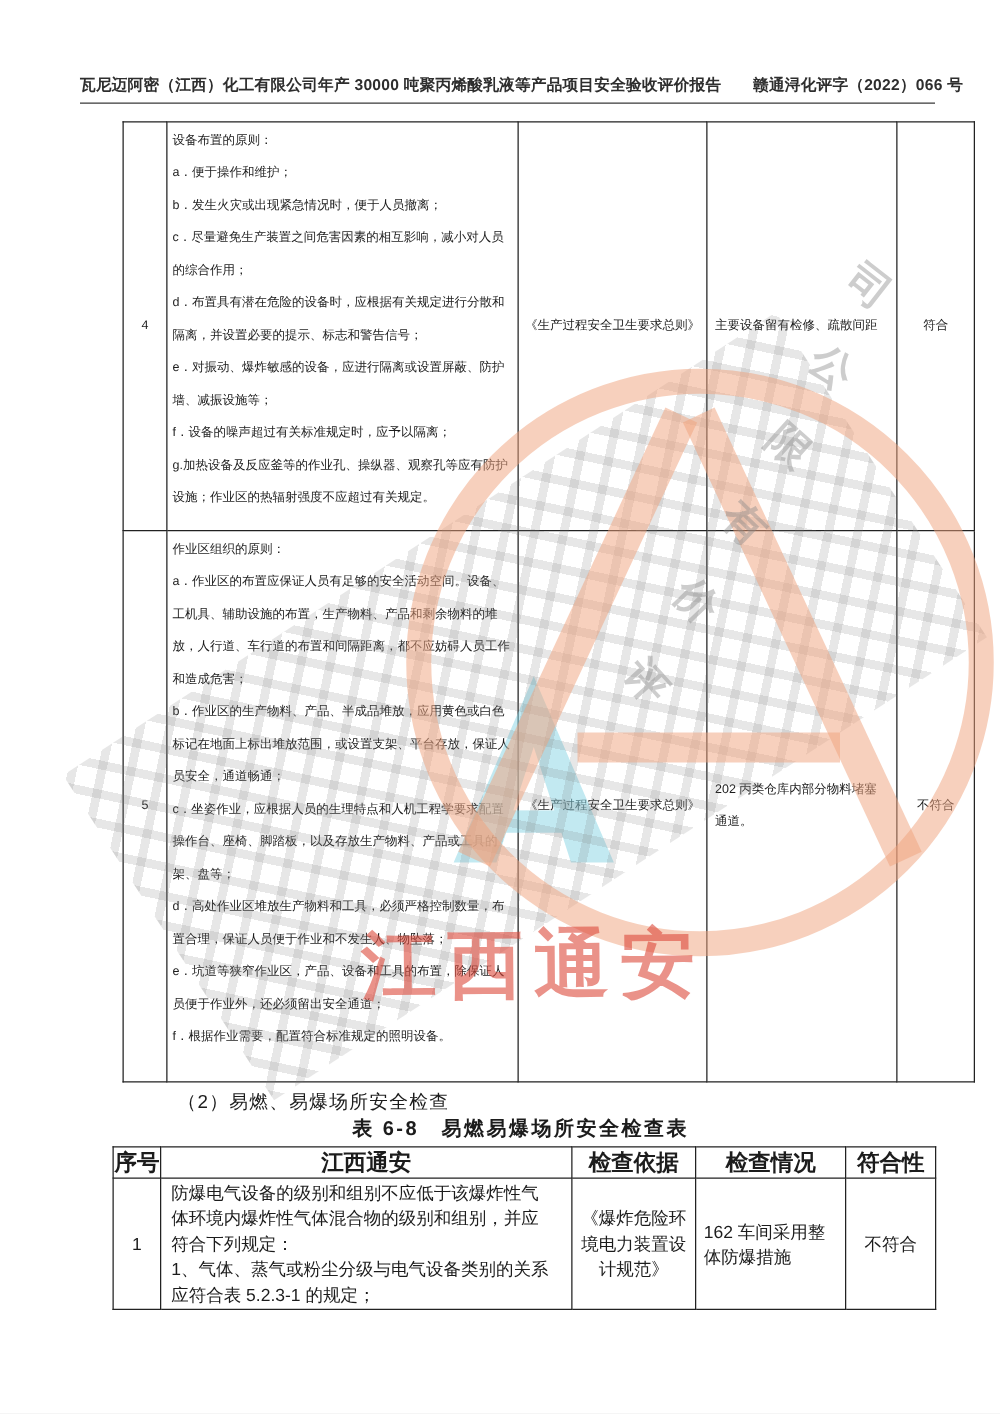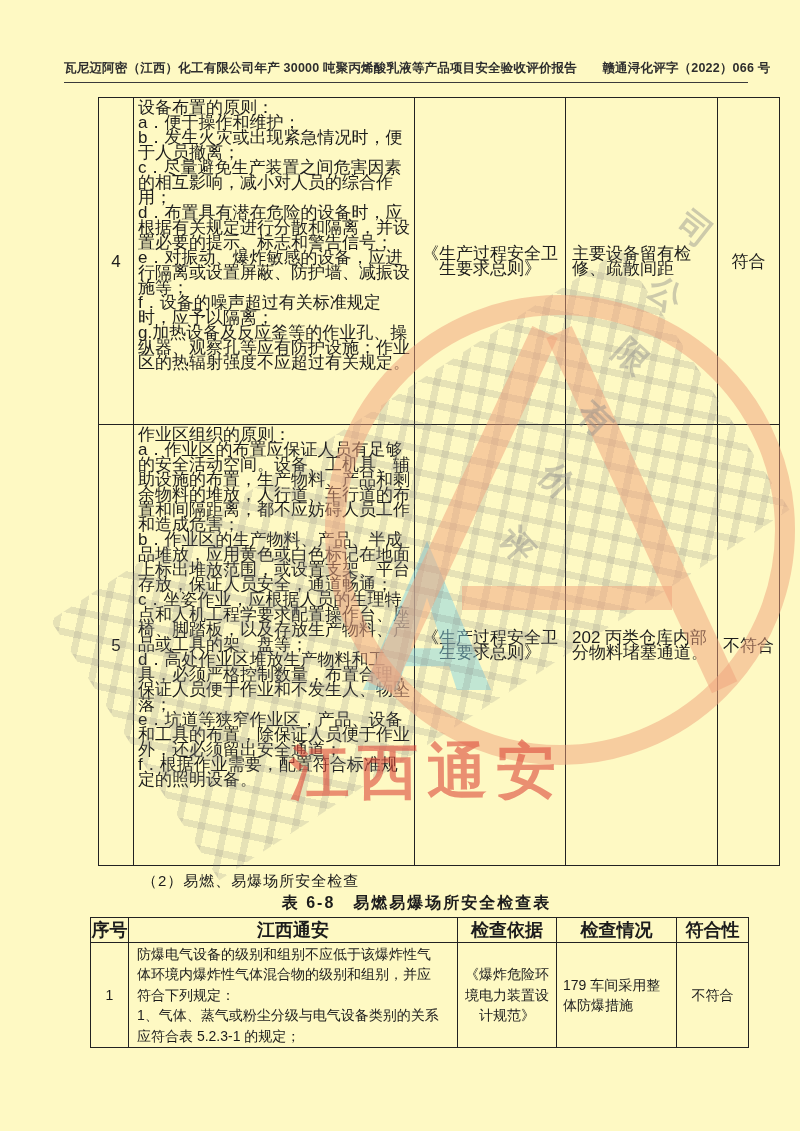--- a/index.html
+++ b/index.html
@@ -1,34 +1,34 @@
 <!DOCTYPE html>
 <html style="--stamp: #dd4a3c; --circle: #f0a27c; --arc_text: #8a8a8a; --logo: #86d4e4;"><head>
 <meta charset="utf-8">
 <style>
   html,body{margin:0;padding:0;background:#e8e8e8;}
   .page{
     position:relative;width:800px;height:1131px;margin:0 auto;
-    background:#fef9c3;overflow:hidden;
+    background:#ffffff;overflow:hidden;
     font-family:"Liberation Sans","DejaVu Sans",sans-serif;
     color:#1c1c1c;
   }
   
   .doc-header{
     position:absolute;left:64px;top:60px;width:684px;
     font-size:12.5px;font-weight:600;color:#2e2e2e;
     letter-spacing:0.2px;white-space:nowrap;
     border-bottom:1.5px solid #3a3a3a;padding-bottom:5px;
     z-index:1;
   }
   
   table{border-collapse:collapse;table-layout:fixed;}
   td,th{border:1px solid #222;overflow:hidden;}
   .tbl-cont{position:absolute;left:98px;top:97px;width:643px;z-index:1;}
-  .tbl-cont td{font-size:17px;line-height:15px;}
+  .tbl-cont td{font-size:10px;line-height:26px;}
   .tc-no{width:32px;text-align:center;vertical-align:middle;}
   .tc-content{width:273px;vertical-align:top;text-align:left;
               padding:2px 3px 2px 4px;white-space:pre-line;}
   .tc-basis{width:140px;vertical-align:middle;text-align:center;padding:0 5px;margin-left:24px;}
   .tc-sit{width:139px;vertical-align:middle;text-align:left;padding:0 6px;}
   .tc-conf{width:59px;text-align:center;vertical-align:middle;}
   .row-4{height:327px;}
   .row-5{height:441px;}
 
   .section-heading{position:absolute;left:142px;top:872px;font-size:15px;
@@ -138,21 +138,21 @@
         <th class="t8-sit" style="">检查情况</th>
         <th class="t8-conf">符合性</th>
       </tr>
     </thead>
     <tbody>
       <tr class="t8-row">
         <td class="t8-no">1</td>
         <td class="t8-content">防爆电气设备的级别和组别不应低于该爆炸性气体环境内爆炸性气体混合物的级别和组别，并应符合下列规定：
 1、气体、蒸气或粉尘分级与电气设备类别的关系应符合表 5.2.3-1 的规定；</td>
         <td class="t8-basis">《爆炸危险环境电力装置设计规范》</td>
-        <td class="t8-sit">179 车间采用整体防爆措施</td>
+        <td class="t8-sit">162 车间采用整体防爆措施</td>
         <td class="t8-conf">不符合</td>
       </tr>
     </tbody>
   </table>
 
 
   <div class="wm wm-hatch"></div>
 
   <div class="wm wm-logo-blue">
     <svg width="150" height="158" viewBox="0 0 100 106" aria-hidden="true">

